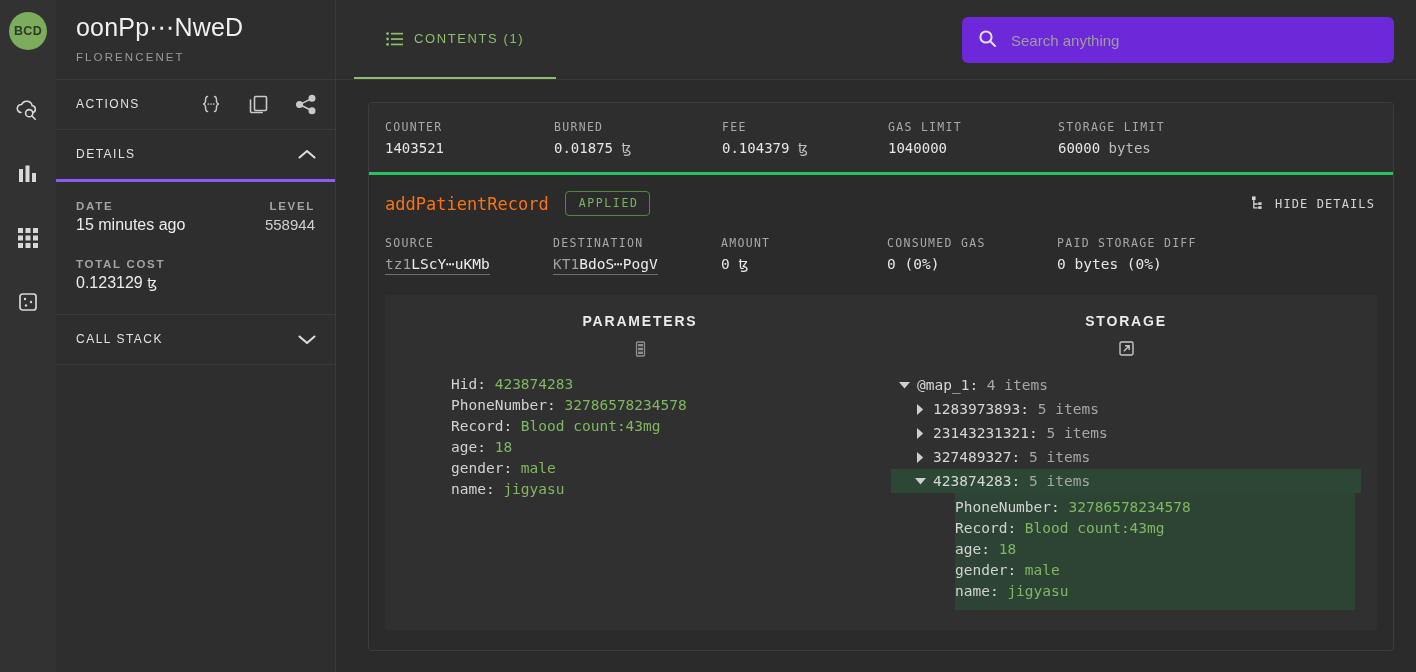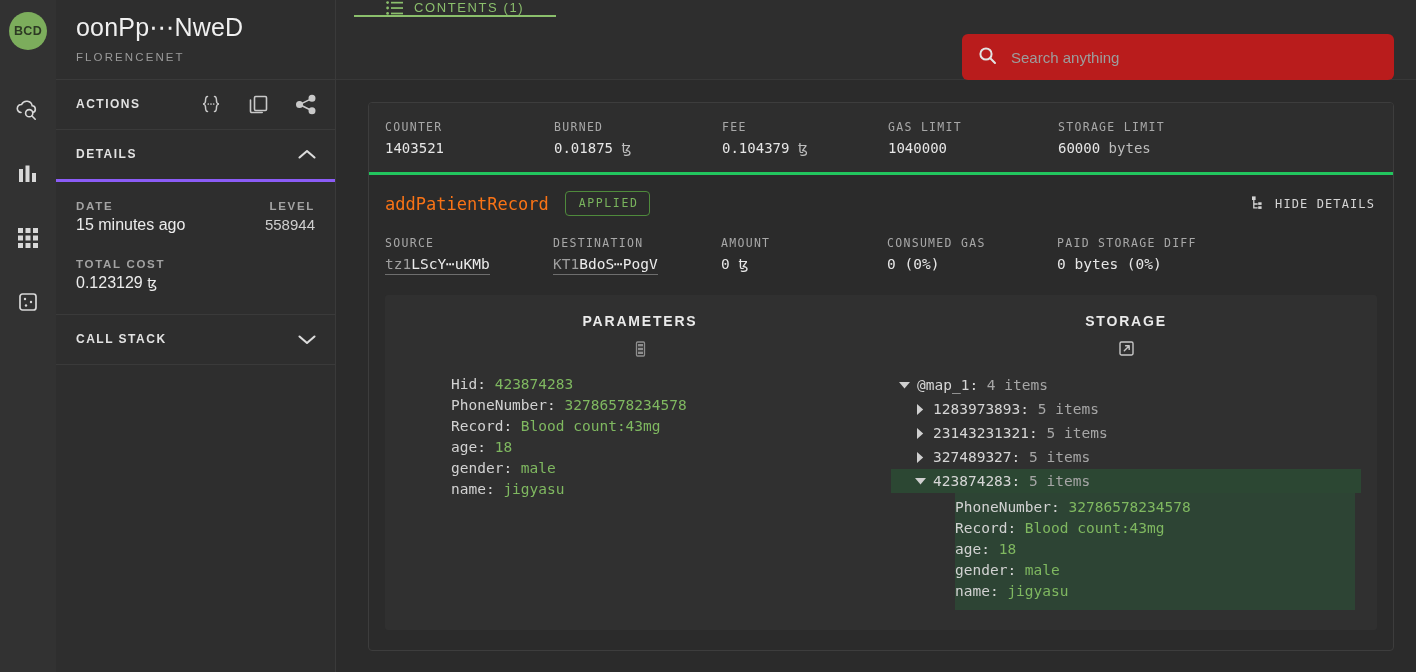--- a/index.html
+++ b/index.html
@@ -43,21 +43,21 @@
   }
   .sb-sub {
     color: #9a9a9a; font-size: 11.5px; letter-spacing: 2.1px;
     font-weight: 500; margin-top: 9px;
   }
   .sb-row {
     height: 50px; display: flex; align-items: center;
     padding: 0 18px 0 20px; border-top: 1px solid #3a3a3a;
   }
   .sb-row-label {
-    color: #e2e2e2; font-size: 12px; letter-spacing: 1.5px; font-weight: 700;
+    color: #e2e2e2; font-size: 12px; letter-spacing: 1.5px; font-weight: 400;
     flex: 1;
   }
   .actions-icons { display: flex; align-items: center; gap: 26px; color: #c9c9c9; }
   .actions-icons > span { display: flex; cursor: pointer; }
   .chev { color: #dcdcdc; display: flex; }
   .sb-body { padding: 18px 20px 22px 20px; border-top: 3px solid #8b5cf6; }
   .kv-grid { display: flex; justify-content: space-between; align-items: flex-start; }
   .k {
     color: #a3a3a3; font-size: 11.5px; letter-spacing: 1.7px; font-weight: 700;
     margin-bottom: 4px;
@@ -65,32 +65,32 @@
   .v { color: #ececec; font-size: 16px; font-weight: 400; }
   .v-dim { color: #cfcfcf; font-size: 15px; text-align: right; }
   .tcost { margin-top: 24px; }
   .tez { font-family: "DejaVu Sans", sans-serif; font-size: 14px; }
 
   
   .main { flex: 1; background: #2b2b2b; display: flex; flex-direction: column; min-width: 0; }
   .topbar {
     height: 80px; display: flex; align-items: flex-start;
     border-bottom: 1px solid #383838; background: #2e2e2e;
-    padding-left: 18px; padding-right: 22px; flex-direction: column;
+    padding-left: 18px; padding-right: 22px;
   }
   .tab {
     height: 79px; display: flex; align-items: center; gap: 11px;
     padding: 0 32px; color: #8bbf6c; font-size: 13px; letter-spacing: 1.6px;
     font-weight: 500; border-bottom: 2px solid #8bbf6c; position: relative;
     top: 0px; cursor: pointer;
   }
   .tab svg { display: block; }
   .search-wrap { margin-left: auto; margin-top: 17px; }
   .search {
-    width: 432px; height: 46px; background: #b91c1c; border-radius: 6px;
+    width: 432px; height: 46px; background: #6d28d9; border-radius: 6px;
     display: flex; align-items: center; padding: 0 16px; gap: 14px;
   }
   .search input {
     background: transparent; border: 0; outline: none; flex: 1;
     color: #d8d8d8; font-size: 15px; font-family: "Liberation Sans", sans-serif;
   }
   .search input::placeholder { color: #9d9d9d; }
 
   .content { flex: 1; padding: 22px 22px 0 32px; overflow: hidden; }
   .card {

